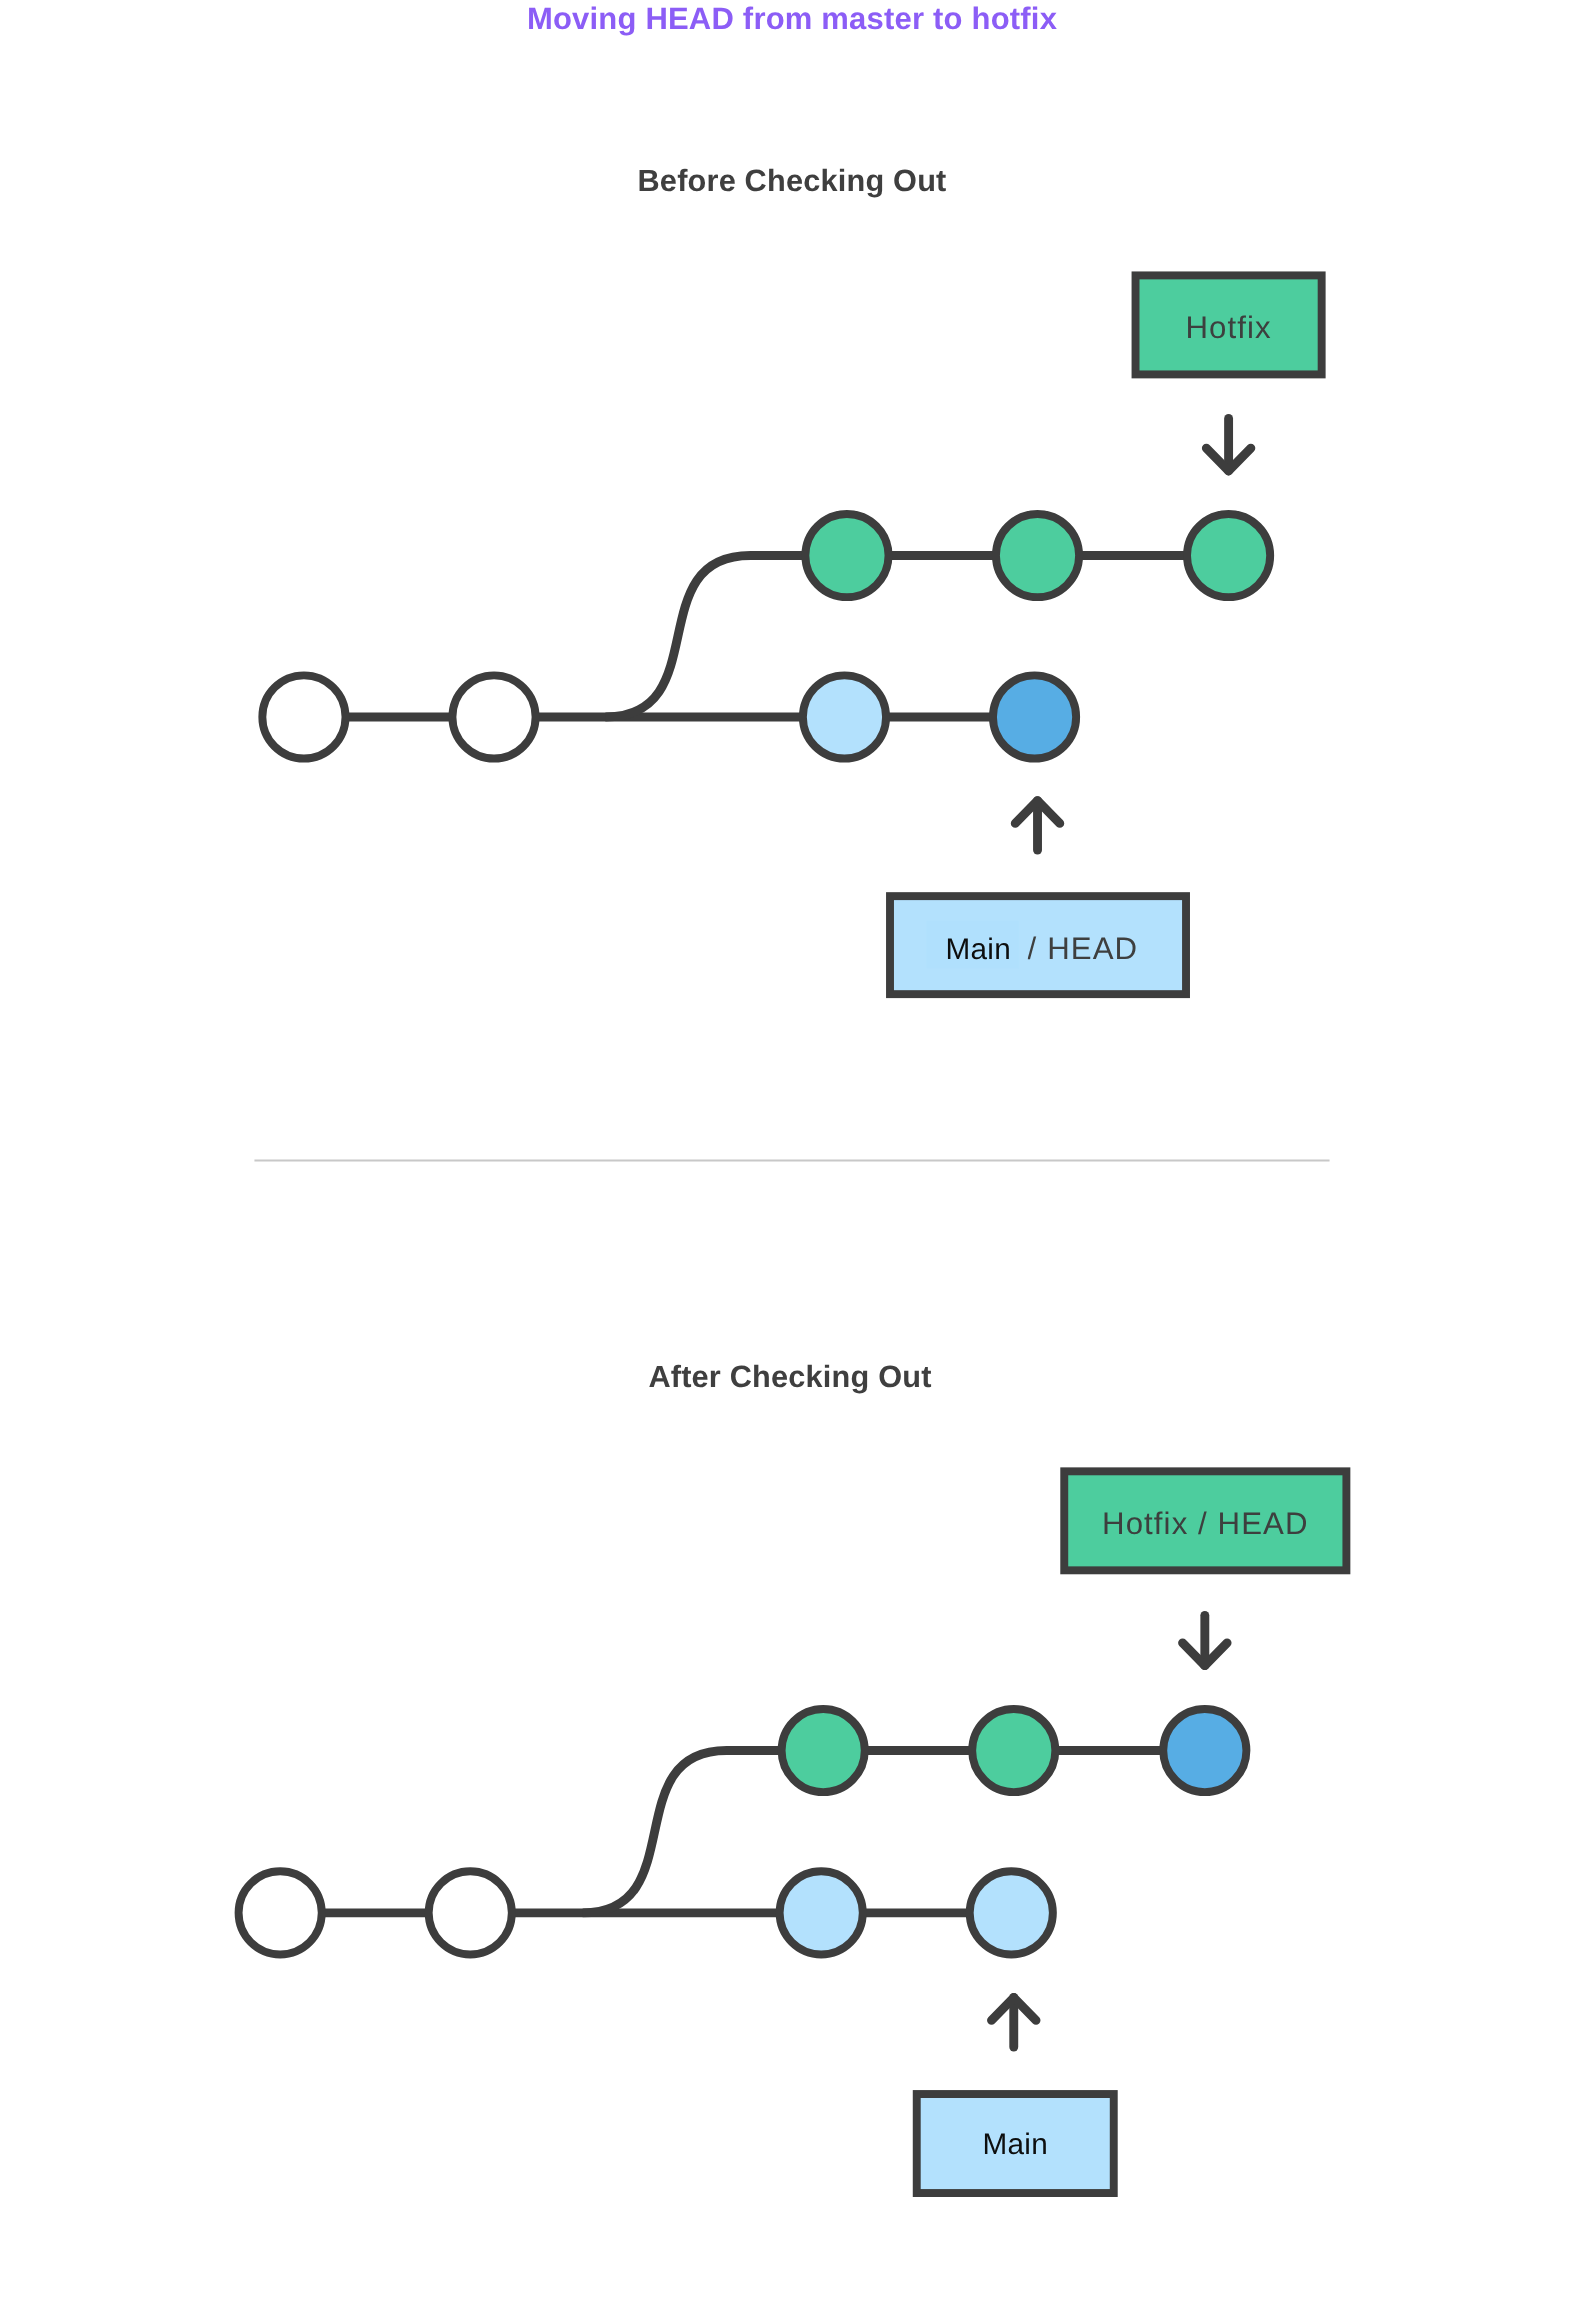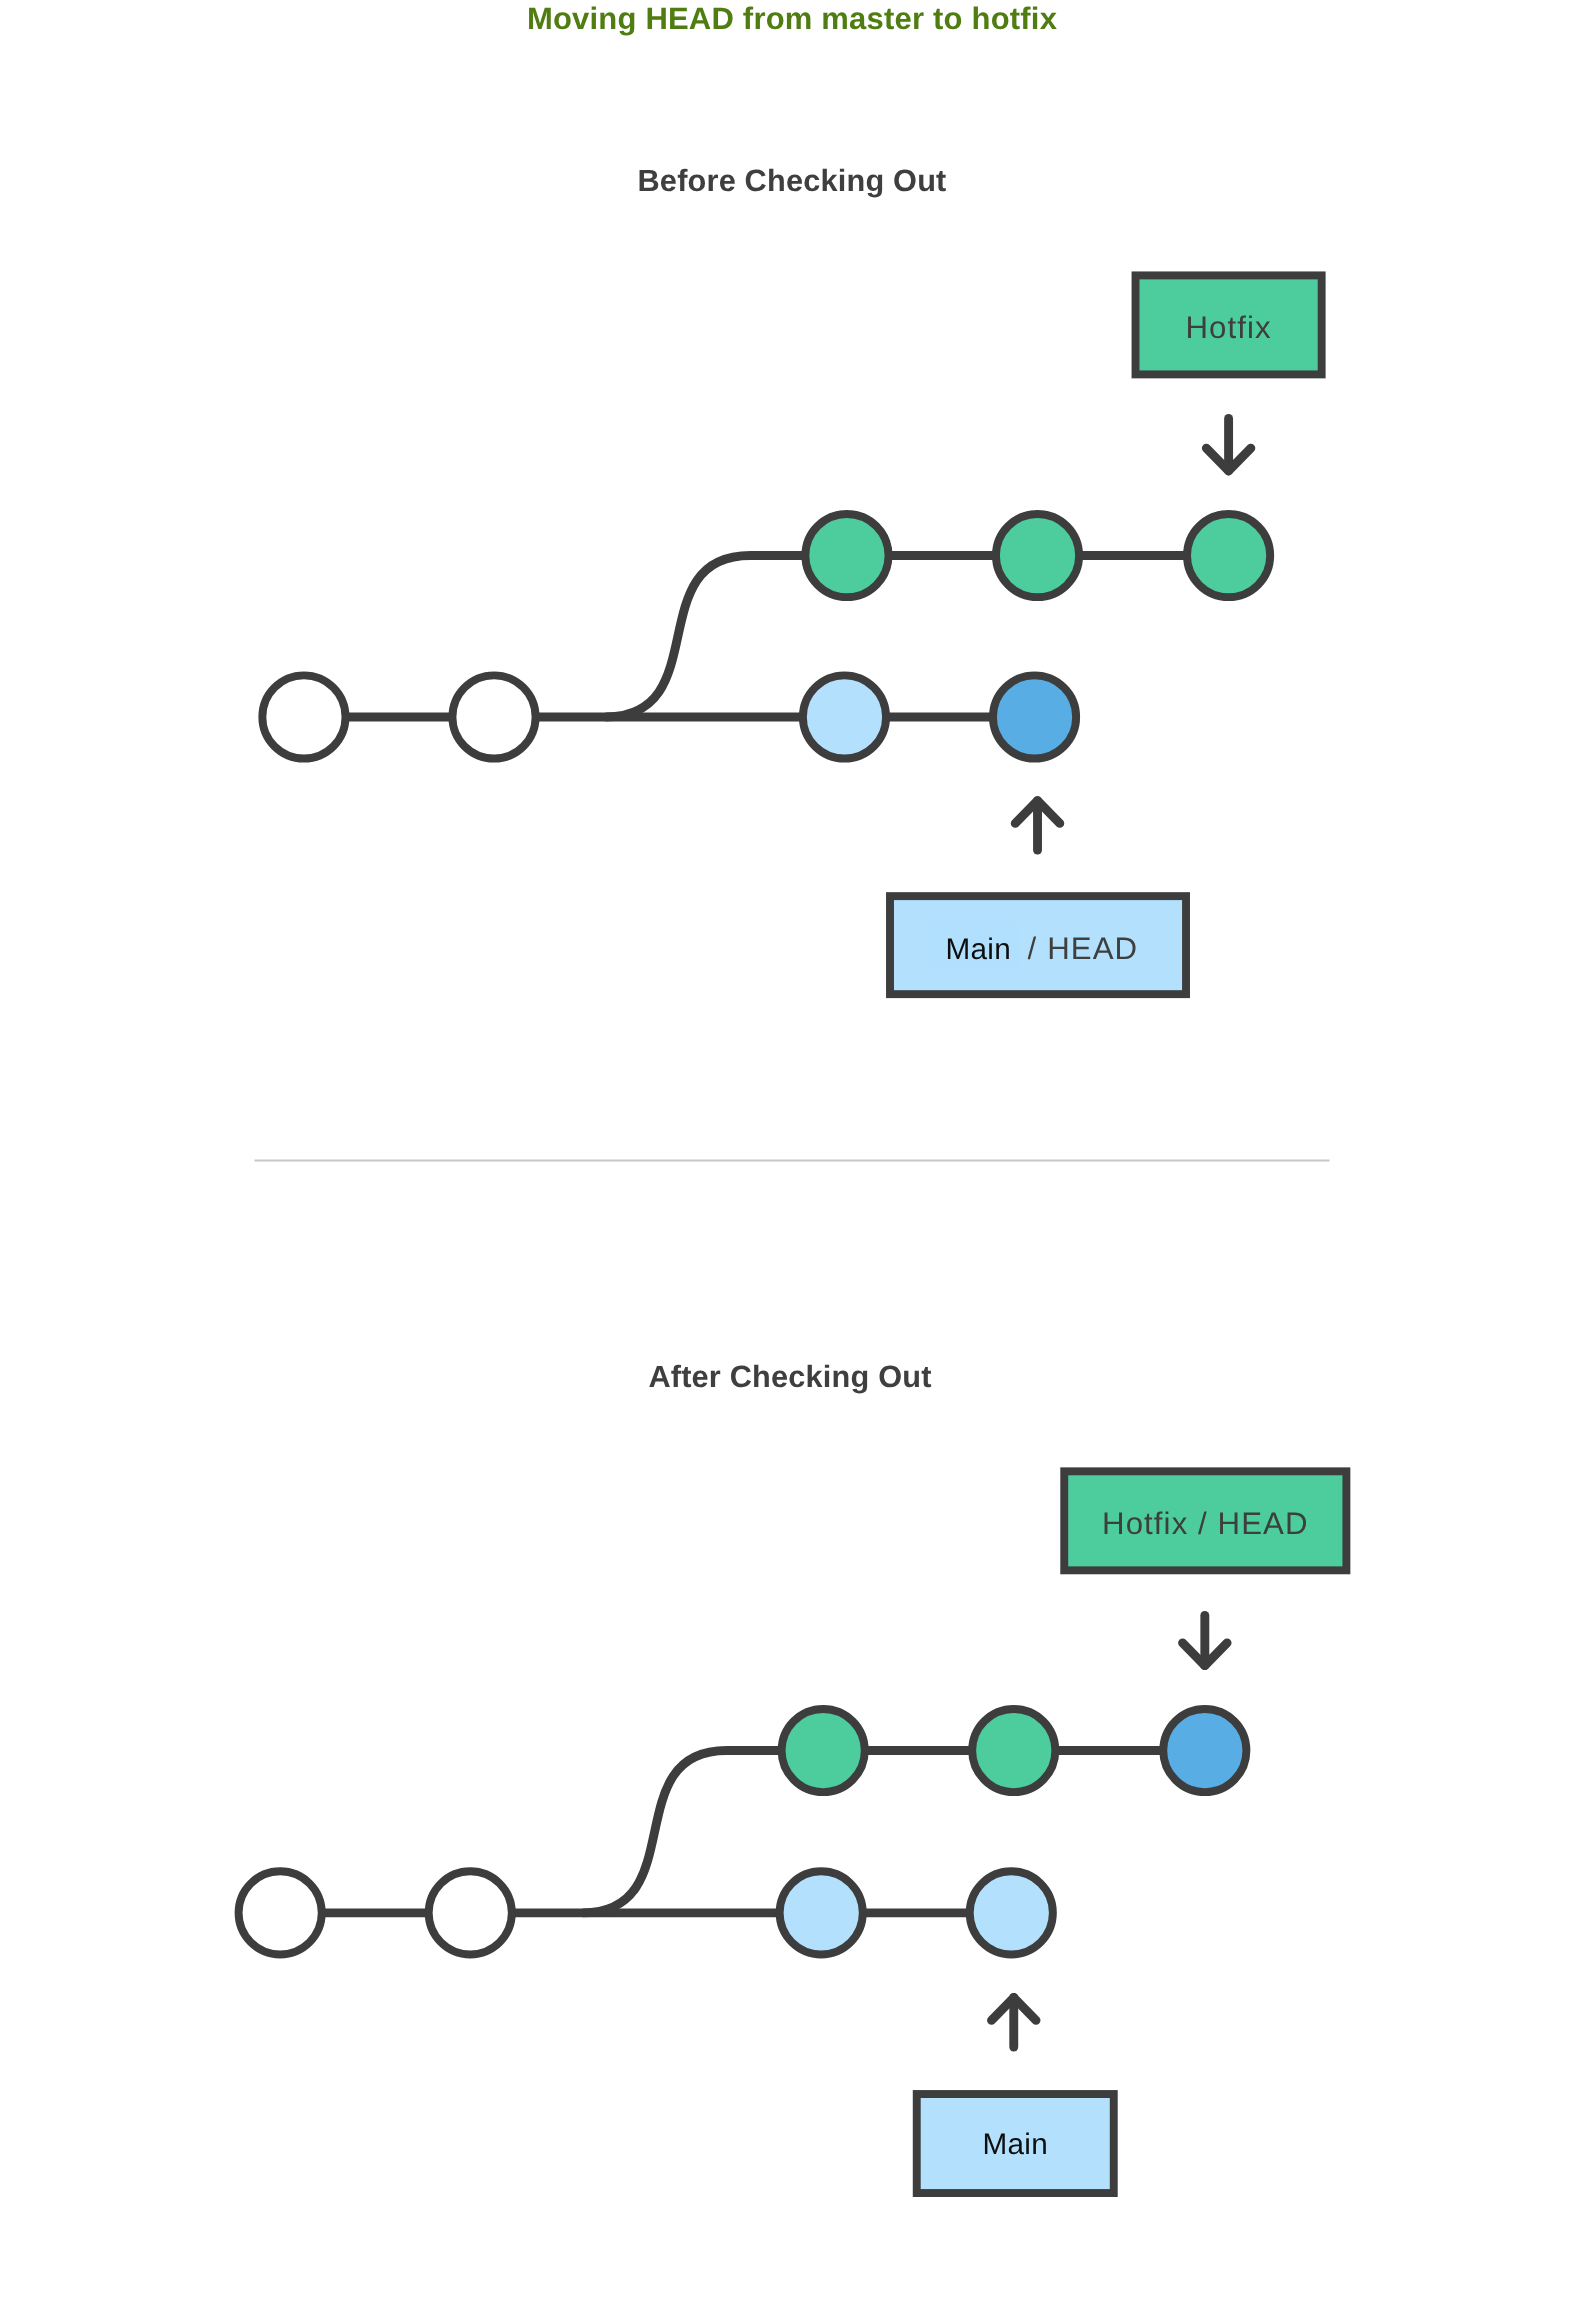--- a/index.html
+++ b/index.html
@@ -10,21 +10,21 @@
     height: 2314px;
     background: #ffffff;
     overflow: hidden;
   }
   body { font-family: "Liberation Sans", sans-serif; -webkit-font-smoothing: antialiased; text-rendering: geometricPrecision; }
   #root { position: relative; width: 1584px; height: 2314px; background: #ffffff; }
   #page-title {
     position: absolute;
     left: 0; top: -1px; width: 1584px;
     text-align: center;
-    color: #4d7c0f;
+    color: #8b5cf6;
     font-weight: bold;
     font-size: 31px;
     letter-spacing: 0.2px;
     line-height: 40px;
     will-change: opacity; opacity: 0.99;
   }
   svg#scene { position: absolute; left: 0; top: 0; }
   svg#scene text { will-change: opacity; opacity: 0.99; }
   .sec-title {
     font-family: "Liberation Sans", sans-serif;

